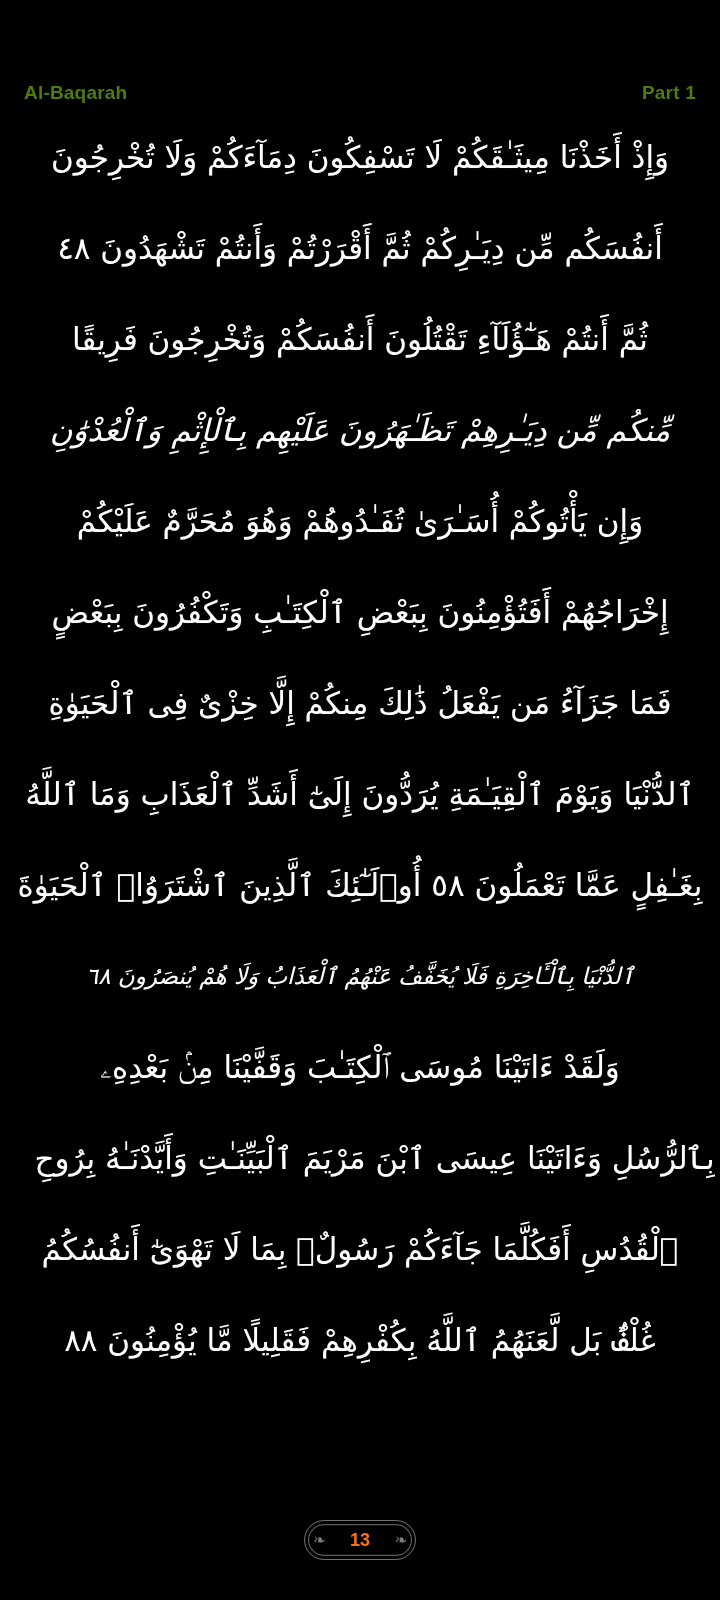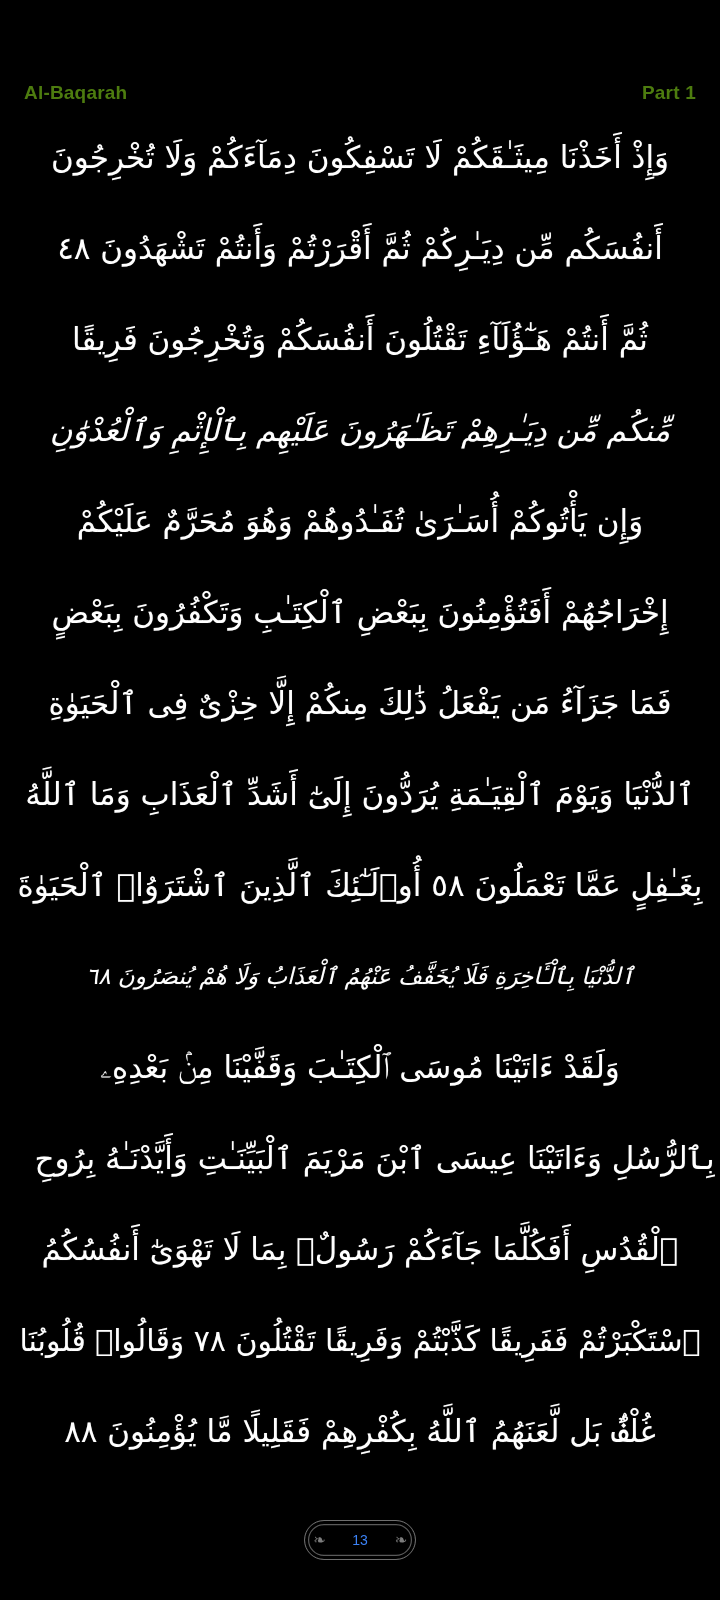--- a/index.html
+++ b/index.html
@@ -104,23 +104,23 @@
     transform: translateY(-50%);
     color: #7d7d7d;
     font-size: 15px;
     line-height: 1;
   }
   .page-number-badge .orn-left { left: 9px; }
   .page-number-badge .orn-right { right: 9px; }
   .page-number-badge .num {
     position: relative;
     font-family: "Liberation Sans", sans-serif;
-    font-size: 14px;
-    font-weight: normal;
-    color: #3b82f6;
+    font-size: 18px;
+    font-weight: bold;
+    color: #f97316;
     z-index: 2;
   }
 </style>
 </head>
 <body>
 
 <div class="page">
 
   <div class="page-header">
     <span class="surah-name">Al-Baqarah</span>
@@ -134,21 +134,20 @@
     <div class="ayah-line stretch" style="font-size: 31px; font-style: italic;">مِّنكُم مِّن دِيَـٰرِهِمْ تَظَـٰهَرُونَ عَلَيْهِم بِٱلْإِثْمِ وَٱلْعُدْوَٰنِ</div>
     <div class="ayah-line stretch" style="font-size: 31px;">وَإِن يَأْتُوكُمْ أُسَـٰرَىٰ تُفَـٰدُوهُمْ وَهُوَ مُحَرَّمٌ عَلَيْكُمْ</div>
     <div class="ayah-line stretch" style="font-size: 31px;">إِخْرَاجُهُمْ أَفَتُؤْمِنُونَ بِبَعْضِ ٱلْكِتَـٰبِ وَتَكْفُرُونَ بِبَعْضٍ</div>
     <div class="ayah-line stretch" style="font-size: 31px;">فَمَا جَزَآءُ مَن يَفْعَلُ ذَٰلِكَ مِنكُمْ إِلَّا خِزْىٌ فِى ٱلْحَيَوٰةِ</div>
     <div class="ayah-line stretch" style="font-size: 31px;">ٱلدُّنْيَا وَيَوْمَ ٱلْقِيَـٰمَةِ يُرَدُّونَ إِلَىٰٓ أَشَدِّ ٱلْعَذَابِ وَمَا ٱللَّهُ</div>
     <div class="ayah-line stretch" style="font-size: 31px;">بِغَـٰفِلٍ عَمَّا تَعْمَلُونَ ٨٥ أُو۟لَـٰٓئِكَ ٱلَّذِينَ ٱشْتَرَوُا۟ ٱلْحَيَوٰةَ</div>
     <div class="ayah-line stretch" style="font-size: 23px; font-style: italic;">ٱلدُّنْيَا بِٱلْـَٔاخِرَةِ فَلَا يُخَفَّفُ عَنْهُمُ ٱلْعَذَابُ وَلَا هُمْ يُنصَرُونَ ٨٦</div>
     <div class="ayah-line stretch" style="font-size: 31px;">وَلَقَدْ ءَاتَيْنَا مُوسَى ٱلْكِتَـٰبَ وَقَفَّيْنَا مِنۢ بَعْدِهِۦ</div>
     <div class="ayah-line stretch" style="font-size: 31px; margin-left: 29px;">بِٱلرُّسُلِ وَءَاتَيْنَا عِيسَى ٱبْنَ مَرْيَمَ ٱلْبَيِّنَـٰتِ وَأَيَّدْنَـٰهُ بِرُوحِ</div>
     <div class="ayah-line stretch" style="font-size: 31px;">ٱلْقُدُسِ أَفَكُلَّمَا جَآءَكُمْ رَسُولٌۢ بِمَا لَا تَهْوَىٰٓ أَنفُسُكُمُ</div>
-    <div class="ayah-line stretch" style="font-size: 30px;">ٱسْتَكْبَرْتُمْ فَفَرِيقًا كَذَّبْتُمْ وَفَرِيقًا تَقْتُلُونَ ٨٧ وَقَالُوا۟ قُلُوبُنَا</div>
     <div class="ayah-line stretch" style="font-size: 31px;">غُلْفٌۢ بَل لَّعَنَهُمُ ٱللَّهُ بِكُفْرِهِمْ فَقَلِيلًا مَّا يُؤْمِنُونَ ٨٨</div>
   </div>
 
   <div class="page-footer">
     <div class="page-number-badge">
       <span class="frame"></span>
       <span class="orn-left">❧</span>
       <span class="orn-right">❧</span>
       <span class="num">13</span>
     </div>

